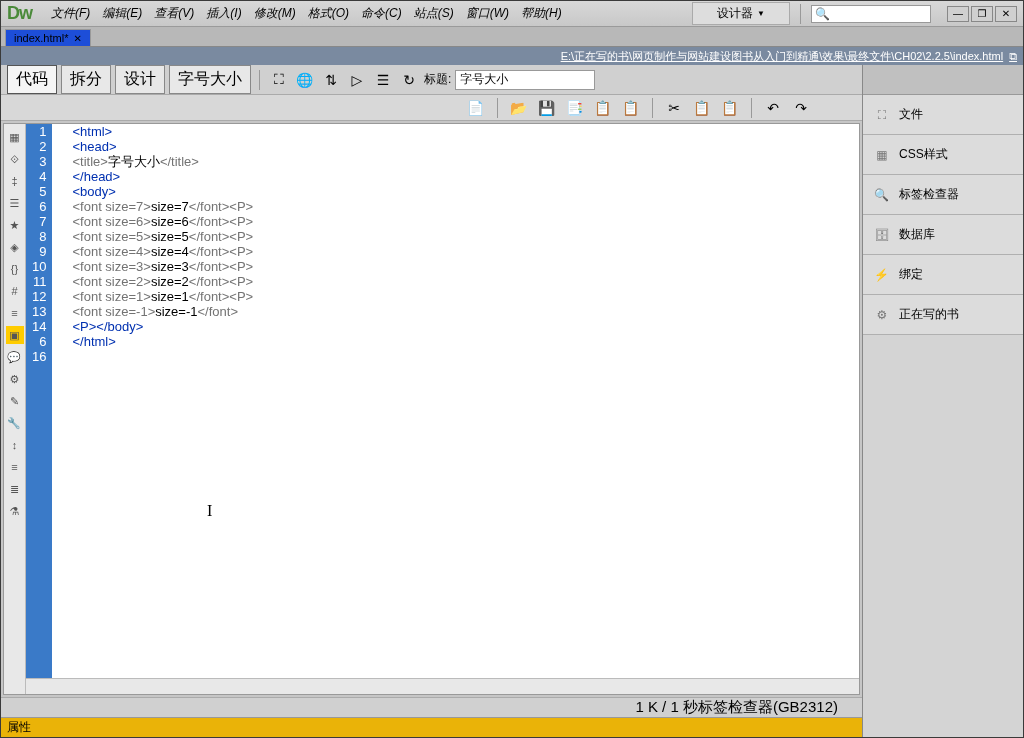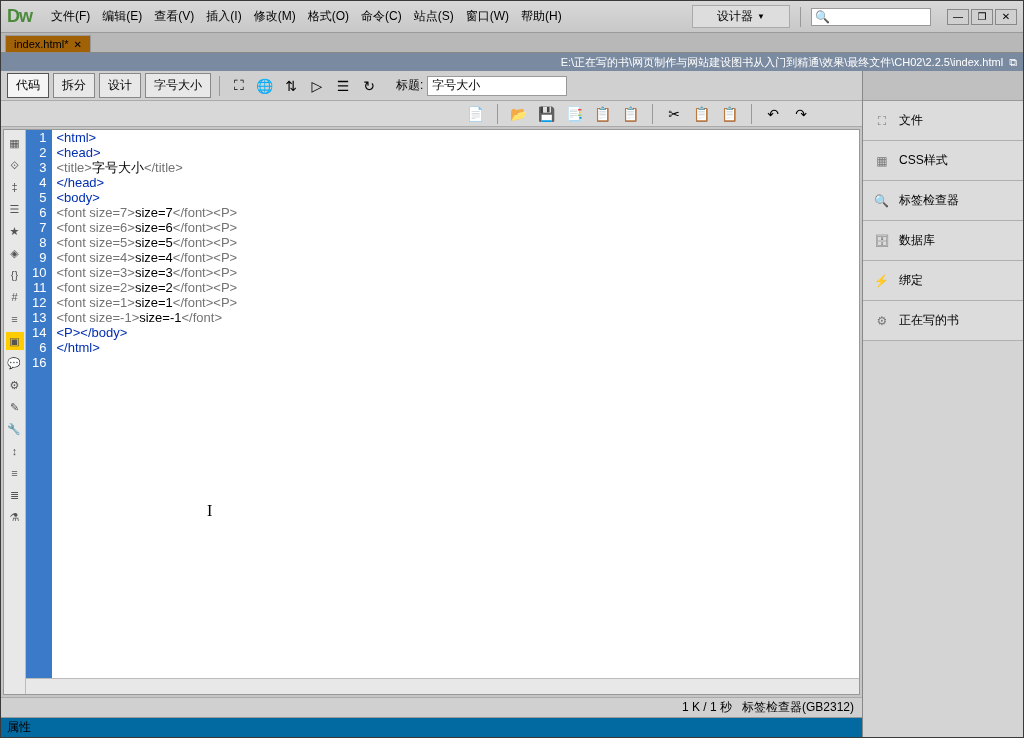--- a/index.html
+++ b/index.html
@@ -1,53 +1,53 @@
 <!DOCTYPE html>
 <html><head>
 <meta charset="utf-8">
 <style>
 * { margin: 0; padding: 0; box-sizing: border-box; font-family: "Microsoft YaHei", SimSun, sans-serif; }
 body { background: #c6c6c6; width: 1024px; height: 738px; overflow: hidden; font-size: 12px; }
 .app { display: flex; flex-direction: column; height: 100%; border: 1px solid #3a3a3a; }
-.menubar { background: linear-gradient(#d8d8d8, #c8c8c8); height: 32px; display: flex; align-items: center; padding: 0 6px; border-bottom: 1px solid #9a9a9a; }
+.menubar { background: linear-gradient(#d8d8d8, #c8c8c8); height: 26px; display: flex; align-items: center; padding: 0 6px; border-bottom: 1px solid #9a9a9a; }
 .logo { color: #4a8a3a; font-weight: bold; font-size: 18px; margin-right: 14px; letter-spacing: -1px; }
-.menu-item { padding: 2px 5px; margin-right: 2px; cursor: default; }
+.menu-item { padding: 2px 5px; margin-right: 2px; cursor: default; font-style: italic; }
 .menubar-right { margin-left: auto; display: flex; align-items: center; gap: 6px; }
 .designer-drop { padding: 2px 24px; border: 1px solid #aaa; background: #ddd; display: flex; align-items: center; gap: 4px; }
 .search-box { width: 120px; height: 18px; background: #fff; border: 1px solid #999; display: flex; align-items: center; padding: 0 3px; }
 .win-controls { display: flex; gap: 2px; margin-left: 10px; }
 .win-btn { width: 22px; height: 16px; background: #d0d0d0; border: 1px solid #888; display: flex; align-items: center; justify-content: center; font-size: 10px; cursor: default; }
 .tabbar { background: #b8b8b8; height: 20px; display: flex; align-items: flex-end; padding-left: 4px; border-bottom: 1px solid #888; }
-.file-tab { background: #a16207; padding: 2px 8px; border: 1px solid #999; border-bottom: none; font-size: 11px; display: flex; align-items: center; gap: 5px; }
+.file-tab { background: #1d4ed8; padding: 2px 8px; border: 1px solid #999; border-bottom: none; font-size: 11px; display: flex; align-items: center; gap: 5px; }
 .file-tab .x { font-size: 10px; cursor: default; }
-.pathbar { background: #7a8aa0; color: #fff; height: 18px; display: flex; align-items: center; justify-content: flex-end; padding: 0 6px; font-size: 11px; }
+.pathbar { background: #7a8aa0; color: #fff; height: 18px; display: flex; align-items: center; justify-content: flex-end; padding: 0 6px; font-size: 11px; text-decoration: underline; }
 .body-row { display: flex; flex: 1; min-height: 0; }
 .main-col { flex: 1; display: flex; flex-direction: column; min-width: 0; border-right: 1px solid #888; }
 .toolbar1 { background: #d0d0d0; height: 30px; display: flex; align-items: center; padding: 0 6px; gap: 4px; border-bottom: 1px solid #aaa; }
-.tbtn { padding: 3px 8px; background: #e8e8e8; border: 1px solid #888; font-size: 12px; cursor: default; }
+.tbtn { padding: 3px 8px; background: #e8e8e8; border: 1px solid #888; font-size: 16px; cursor: default; }
 .tbtn.active { background: #f5f5f5; border-color: #555; }
 .sep { width: 1px; height: 20px; background: #999; margin: 0 4px; }
 .icon-btn { width: 22px; height: 22px; display: flex; align-items: center; justify-content: center; font-size: 14px; cursor: default; }
-.title-label { margin-left: 12px; font-size: 12px; }
+.title-label { margin-left: 0; font-size: 12px; }
 .title-input { width: 140px; height: 20px; border: 1px solid #999; background: #fff; padding: 0 4px; font-size: 12px; }
 .toolbar2 { background: #d8d8d8; height: 26px; display: flex; align-items: center; justify-content: flex-end; padding: 0 50px 0 6px; gap: 6px; border-bottom: 1px solid #aaa; }
 .editor-wrap { flex: 1; display: flex; min-height: 0; border: 1px solid #999; margin: 2px; background: #fff; }
 .left-tools { width: 22px; background: #e8e8e8; border-right: 1px solid #bbb; display: flex; flex-direction: column; align-items: center; padding-top: 4px; gap: 4px; }
 .lt-ic { width: 18px; height: 18px; display: flex; align-items: center; justify-content: center; font-size: 11px; color: #555; cursor: default; }
 .code-area { flex: 1; display: flex; flex-direction: column; min-height: 0; }
 .code-scroll { flex: 1; display: flex; overflow: auto; font-family: "NSimSun", Consolas, monospace; font-size: 13px; }
 .gutter { background: #3a7ac8; color: #fff; text-align: right; padding: 0 6px; user-select: none; }
 .gutter div { height: 15px; line-height: 15px; }
-.code { flex: 1; padding-left: 4px; white-space: pre; color: #000; }
+.code { flex: 1; padding-left: 20px; white-space: pre; color: #000; }
 .code div { height: 15px; line-height: 15px; }
 .t-blue { color: #0030b0; }
 .t-brown { color: #737373; }
 .hscroll { height: 16px; background: #e8e8e8; border-top: 1px solid #bbb; }
-.statusbar { background: #d0d0d0; height: 20px; display: flex; align-items: center; justify-content: flex-end; padding: 0 8px; font-size: 12px; border-top: 1px solid #aaa; gap: 10px; }
-.props { background: #0369a1; height: 20px; border-top: 1px solid #999; padding: 0 6px; display: flex; align-items: center; font-size: 12px; }
+.statusbar { background: #d0d0d0; height: 20px; display: flex; align-items: center; justify-content: flex-end; padding: 0 24px; font-size: 15px; border-top: 1px solid #aaa; }
+.props { background: #eab308; height: 20px; border-top: 1px solid #999; padding: 0 6px; display: flex; align-items: center; font-size: 12px; }
 .right-panel { width: 160px; background: #d4d4d4; display: flex; flex-direction: column; }
 .panel-gap { height: 30px; background: #c0c0c0; border-bottom: 1px solid #999; }
 .p-item { height: 40px; display: flex; align-items: center; padding: 0 10px; gap: 8px; border-bottom: 1px solid #b0b0b0; cursor: default; background: #dcdcdc; }
 .p-ic { width: 18px; height: 18px; display: flex; align-items: center; justify-content: center; color: #777; }
 .chev { font-size: 8px; }
 .cursor-mark { position: absolute; left: 207px; top: 502px; font-family: serif; font-size: 16px; color: #000; }
 </style>
 </head>
 <body>
 

